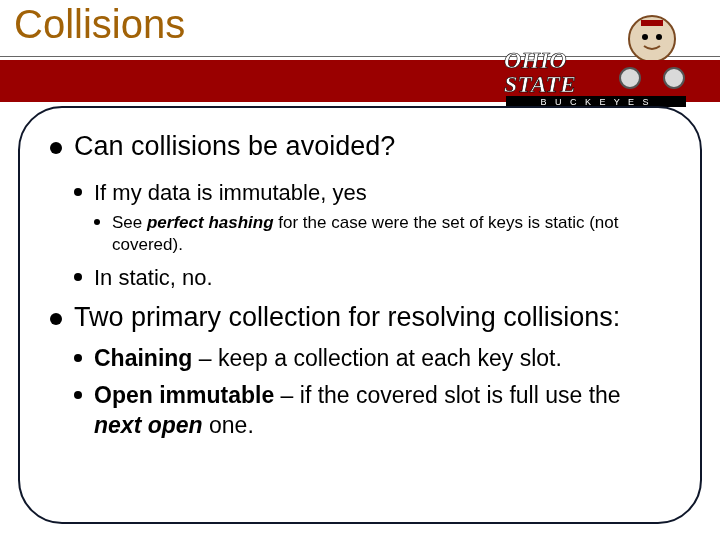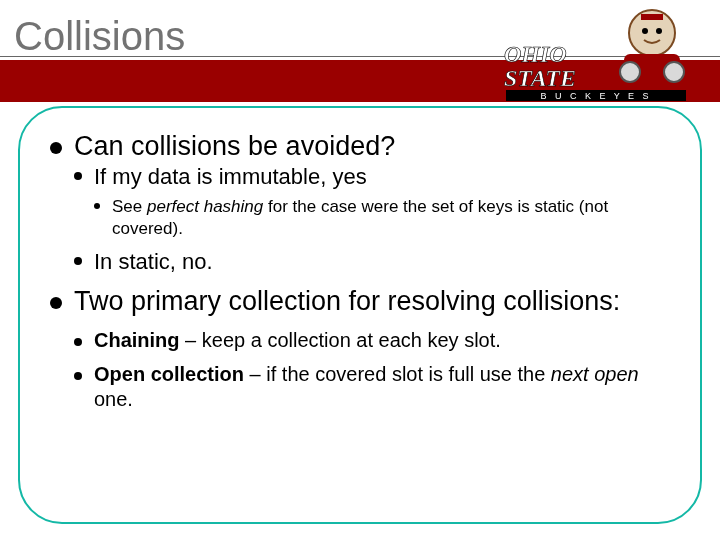--- a/index.html
+++ b/index.html
@@ -9,25 +9,25 @@
   .slide {
     position: relative;
     width: 720px;
     height: 540px;
     background: #fff;
   }
 
   
   .title {
     position: absolute;
-    top: 14px;
+    top: 2px;
     left: 14px;
     font-size: 40px;
     font-weight: 400;
-    color: #737373;
+    color: #a16207;
   }
 
   
   .red-band {
     position: absolute;
     top: 60px;
     left: 0;
     width: 720px;
     height: 42px;
     background: #9a0000;
@@ -37,74 +37,74 @@
     top: 56px;
     left: 0;
     width: 720px;
     height: 1px;
     background: #666;
   }
 
   
   .logo {
     position: absolute;
-    top: 6px;
+    top: 12px;
     right: 28px;
     width: 188px;
     height: 96px;
   }
   .logo svg { display:block; }
 
   
   .body-card {
     position: absolute;
     top: 106px;
     left: 18px;
     width: 684px;
     height: 418px;
-    border: 2px solid #14b8a6;
+    border: 2px solid #0f172a;
     border-radius: 44px;
     background: #fff;
     padding: 22px 28px 22px 30px;
     overflow: hidden;
   }
 
   
   .bl { list-style: none; }
   .bl > li { position: relative; padding-left: 24px; }
 
   .lvl1 > li { font-size: 27px; line-height: 1.22; margin-bottom: 10px; }
   .lvl1 > li::before {
     content: ""; position: absolute; left: 0; top: 12px;
     width: 12px; height: 12px; background: #000; border-radius: 50%;
   }
 
-  .lvl2 { margin-top: 0; }
+  .lvl2 { margin-top: 16px; }
   .lvl2 > li { font-size: 22px; line-height: 1.24; margin-bottom: 8px; padding-left: 20px; }
   .lvl2 > li::before {
     content: ""; position: absolute; left: 0; top: 9px;
     width: 8px; height: 8px; background: #000; border-radius: 50%;
   }
 
   .lvl3 { margin-top: 6px; }
   .lvl3 > li { font-size: 17px; line-height: 1.28; margin-bottom: 6px; padding-left: 18px; }
   .lvl3 > li::before {
     content: ""; position: absolute; left: 0; top: 7px;
     width: 6px; height: 6px; background: #000; border-radius: 50%;
   }
 
   .lvl2b { margin-top: 10px; }
-  .lvl2b > li { font-size: 20px; line-height: 1.28; margin-bottom: 8px; padding-left: 20px; }
+  .lvl2b > li { font-size: 23px; line-height: 1.28; margin-bottom: 8px; padding-left: 20px; }
   .lvl2b > li::before {
     content: ""; position: absolute; left: 0; top: 10px;
     width: 8px; height: 8px; background: #000; border-radius: 50%;
   }
 
   .b { font-weight: 700; }
-  .bi { font-weight: 400; font-style: italic; }
+  .bi { font-weight: 700; font-style: italic; }
 </style>
 </head>
 <body>
 
 <div class="slide">
 
   <div class="title">Collisions</div>
 
   <div class="separator-line"></div>
   <div class="red-band"></div>
@@ -150,21 +150,21 @@
         </ul>
       </li>
 
       <li>
         <span>Two primary collection for resolving collisions:</span>
         <ul class="bl lvl2b">
           <li>
             <span class="b">Chaining</span><span> – keep a collection at each key slot.</span>
           </li>
           <li>
-            <span class="b">Open collection</span><span> – if the covered slot is full use the </span><span class="bi">next open</span><span> one.</span>
+            <span class="b">Open immutable</span><span> – if the covered slot is full use the </span><span class="bi">next open</span><span> one.</span>
           </li>
         </ul>
       </li>
 
     </ul>
   </div>
 
 </div>
 
 </body></html>

